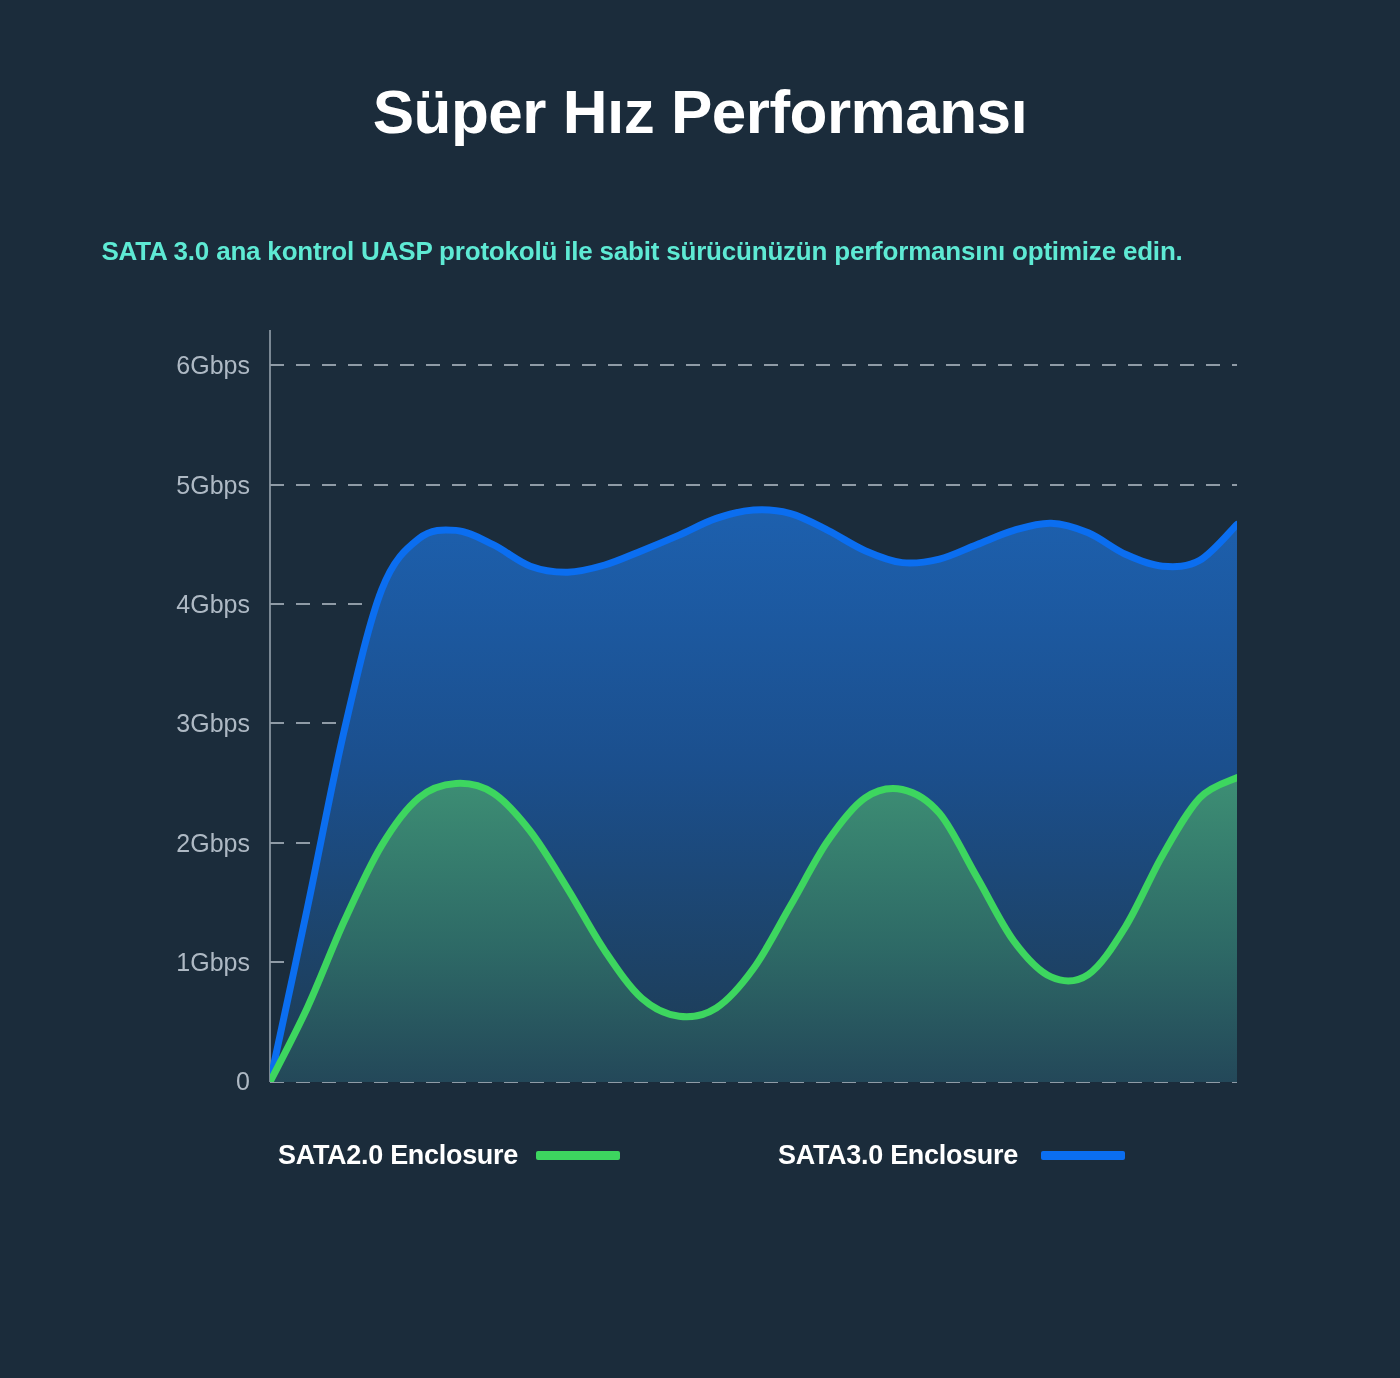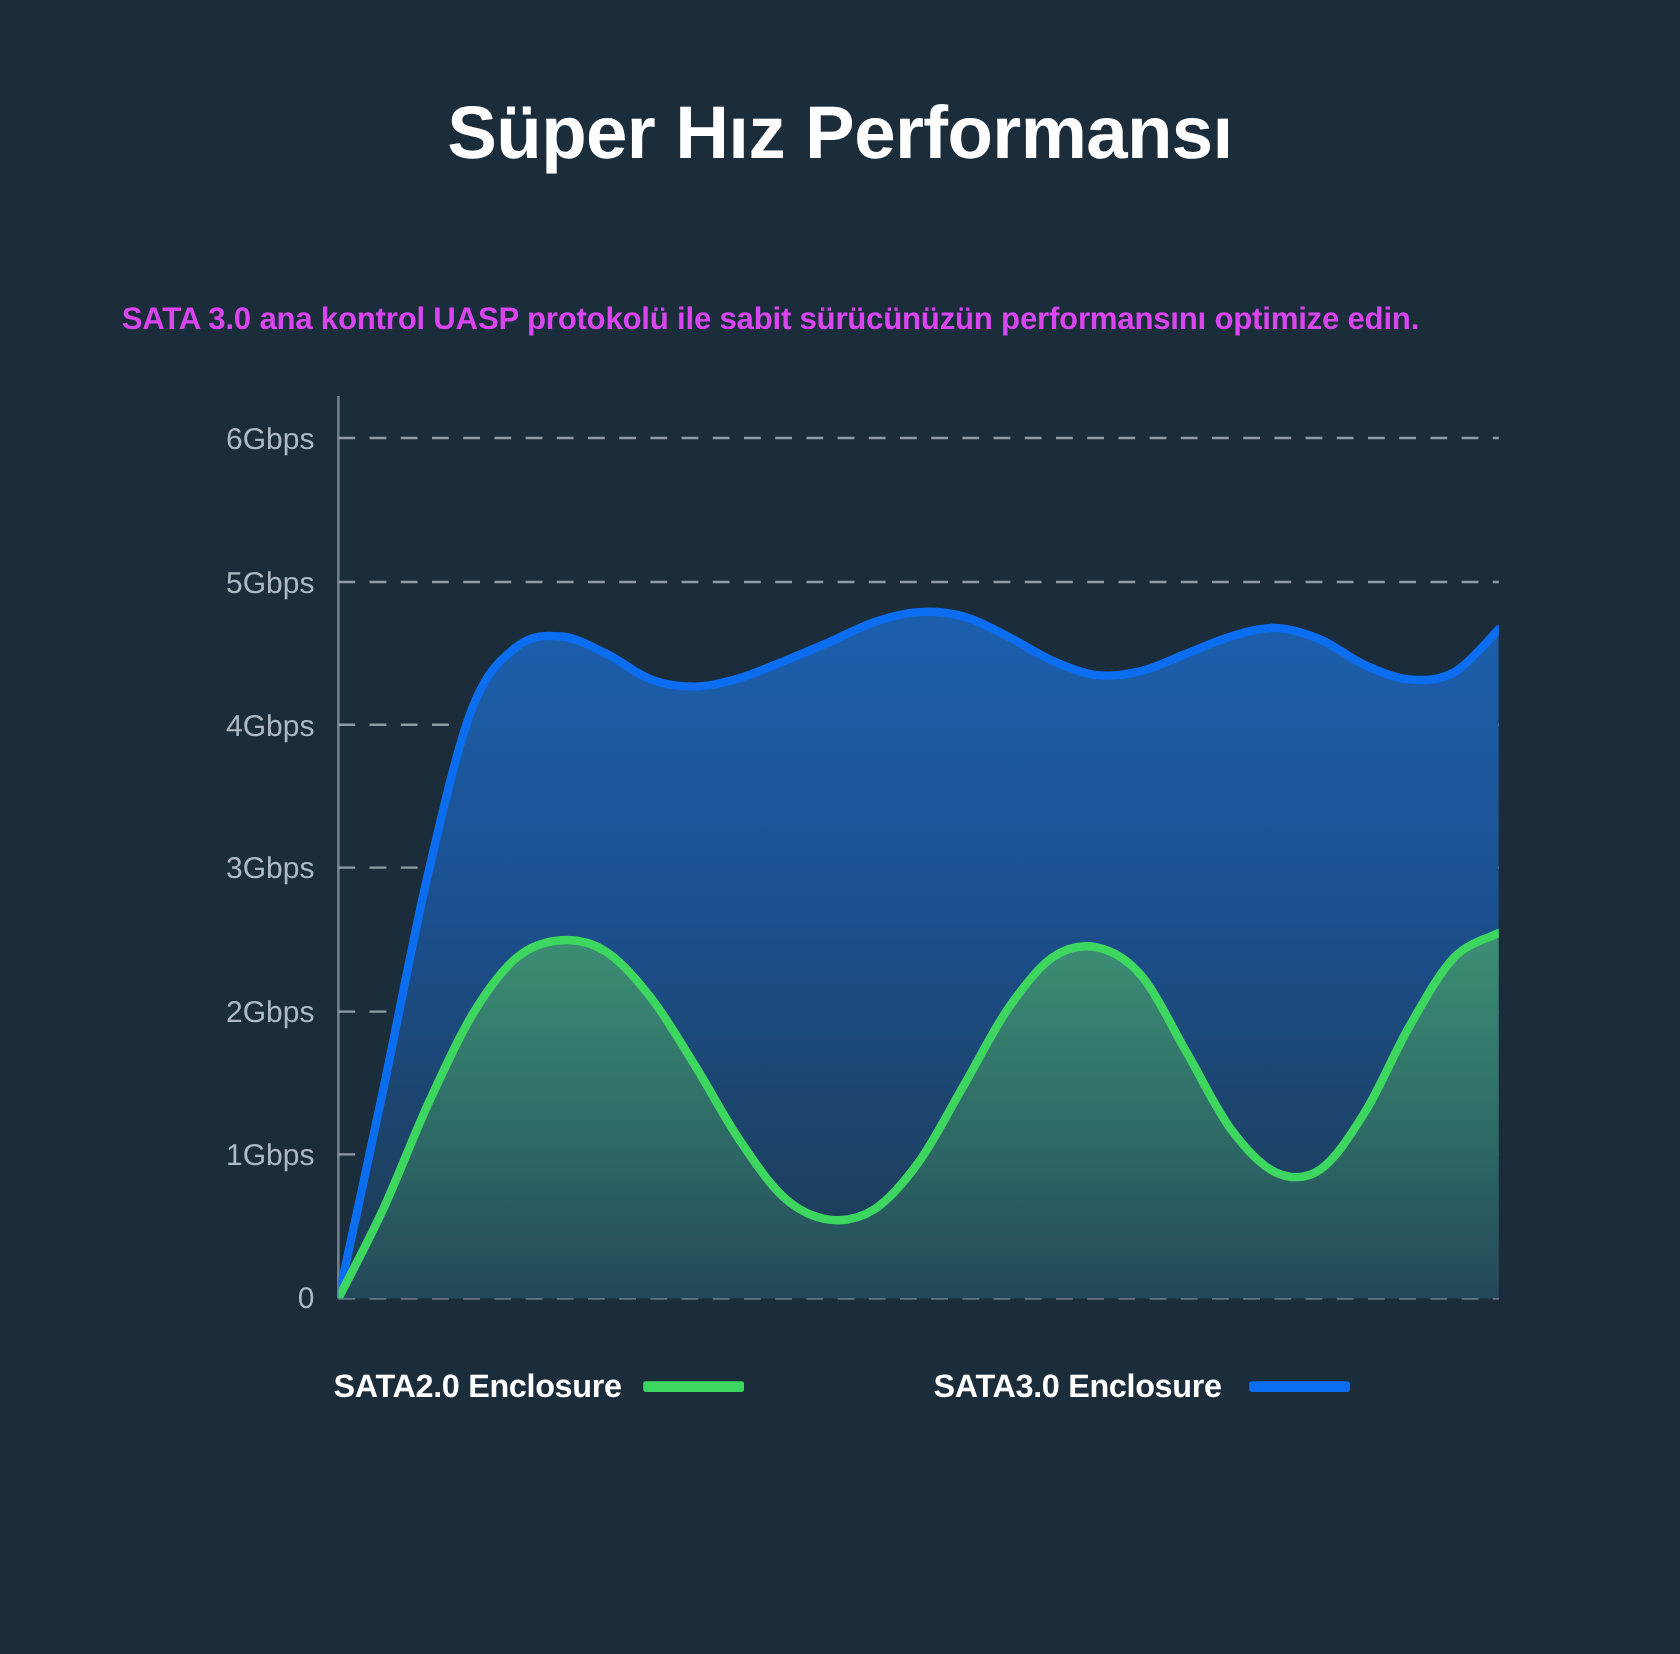--- a/index.html
+++ b/index.html
@@ -27,33 +27,33 @@
     width: 1400px;
     text-align: center;
     font-size: 62px;
     font-weight: 700;
     color: #ffffff;
     letter-spacing: -0.5px;
     line-height: 1.1;
   }
   .subtitle {
     position: absolute;
-    top: 250px;
+    top: 236px;
     left: 0;
     width: 1284px;
     text-align: center;
     font-size: 26px;
     font-weight: 700;
-    color: #d946ef;
+    color: #5eead4;
     letter-spacing: -0.2px;
   }
   .chart-wrap {
     position: absolute;
     top: 320px;
-    left: 14px;
+    left: 2px;
     width: 1264px;
     height: 790px;
   }
   .chart-svg {
     display: block;
   }
   .ytick-label {
     font-family: "Liberation Sans", sans-serif;
     font-size: 25px;
     fill: #aeb9c4;

